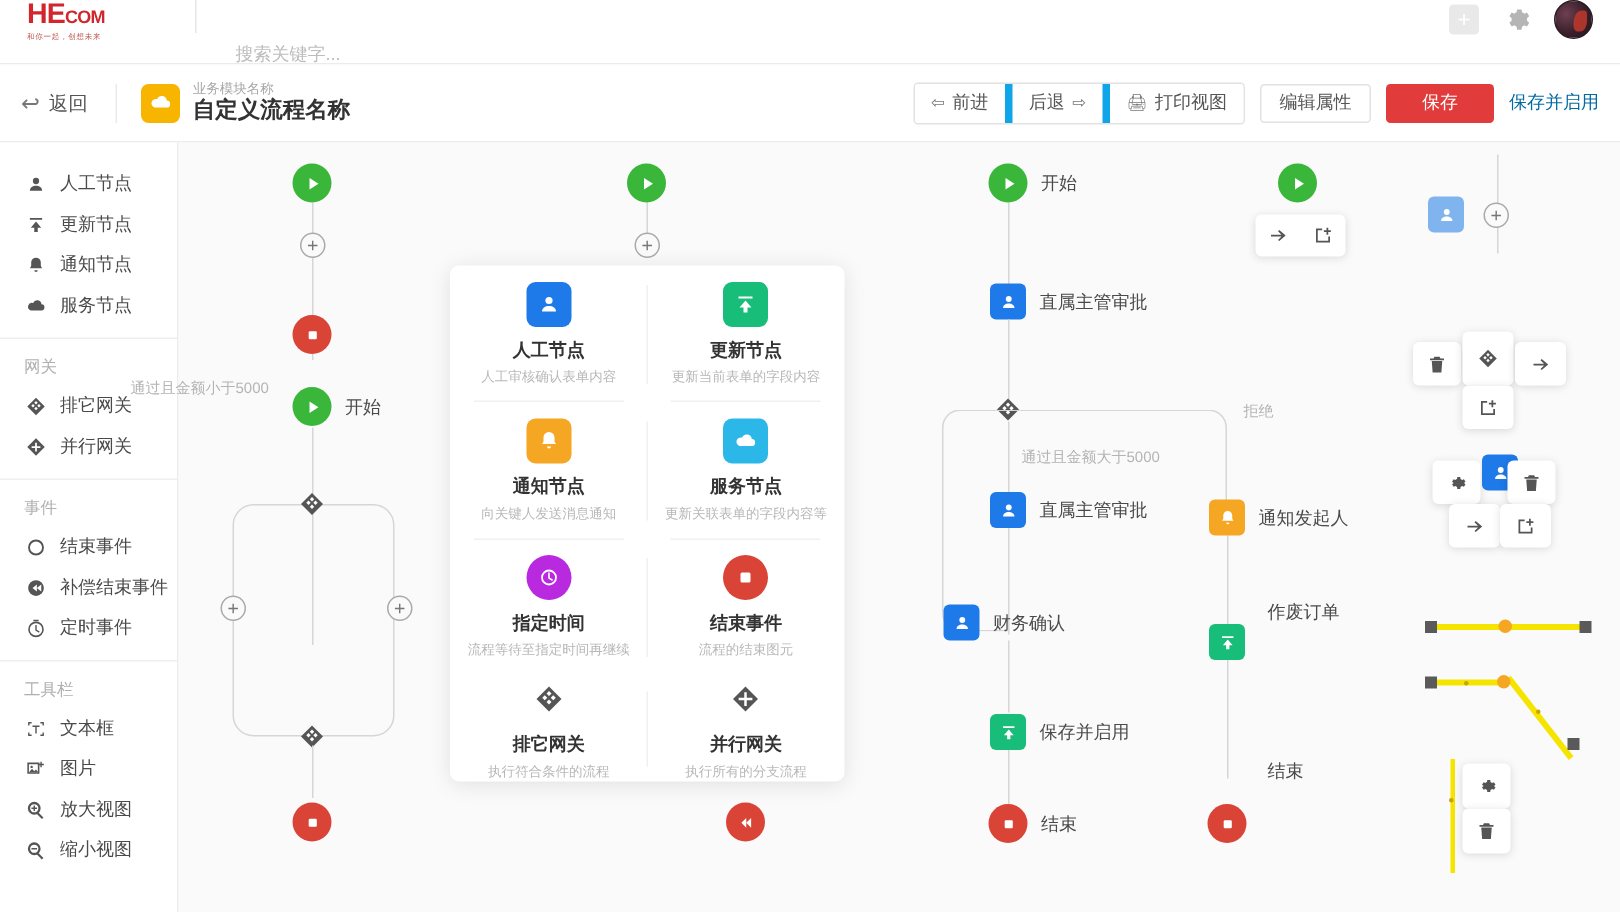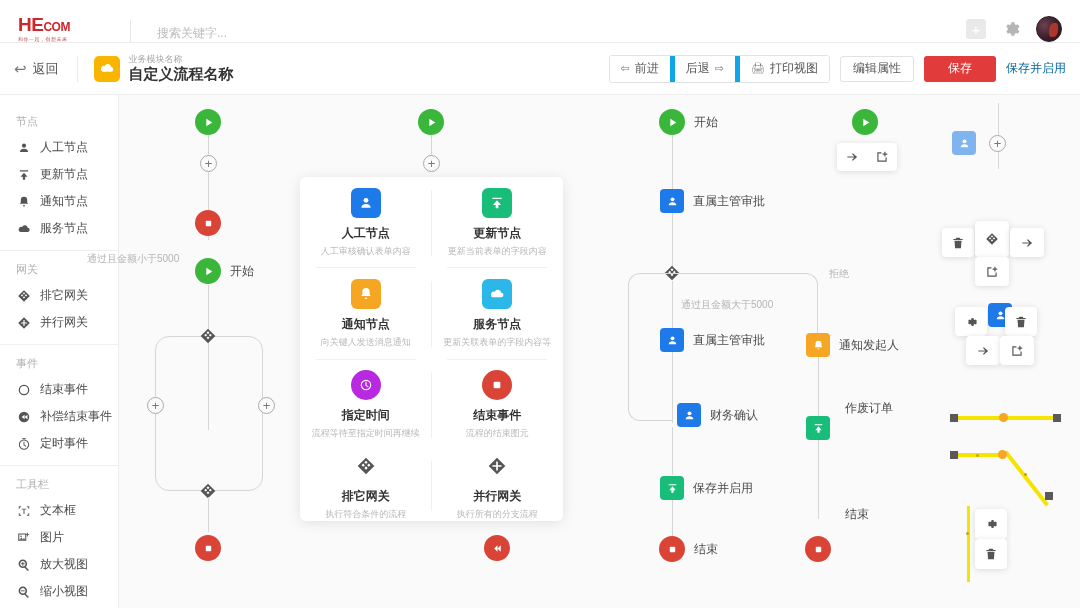--- a/index.html
+++ b/index.html
@@ -5,21 +5,21 @@
   * { box-sizing: border-box; margin: 0; padding: 0; }
   html, body {
     width: 1080px; height: 608px;
     font-family: "Liberation Sans", "DejaVu Sans", sans-serif;
     background: #ffffff; overflow: hidden;
   }
   
   .topbar {
     position: absolute; left: 0; top: 0; width: 1080px; height: 43px;
     background: #fff; border-bottom: 1px solid #ececec;
-    display: flex; align-items: flex-end;
+    display: flex; align-items: flex-start;
   }
   .logo-wrap { width: 120px; padding-left: 18px; }
   .logo-main { font-size: 19px; font-weight: bold; color: #d0262c; letter-spacing: -0.5px; line-height: 1; }
   .logo-main .sm { font-size: 12px; }
   .logo-sub { font-size: 5px; color: #c0554f; margin-top: 2px; letter-spacing: 0.5px; }
   .topbar-divider { width: 1px; height: 22px; background: #e6e6e6; margin: 0 26px 0 10px; }
   .search-ph { font-size: 12px; color: #bcbcbc; margin-top: 28px; }
   .topbar-right { margin-left: auto; display: flex; align-items: center; gap: 16px; padding-right: 18px; }
   .icon-btn-plus {
     width: 20px; height: 20px; border-radius: 3px; background: #e9e9e9;
@@ -169,21 +169,20 @@
         </button>
     </div>
     <div class="tb-single">编辑属性</div>
     <button class="tb-save">保存</button>
     <div class="tb-link">保存并启用</div>
   </div>
 </div>
 
 <div class="sidebar" id="sidebar">
     <div class="sb-group">
-      <div class="sb-title">节点</div>
       <div class="sb-item">
         <span class="sb-ic">
           <svg viewBox="0 0 24 24">
             <circle cx="12" cy="8" r="3.6"></circle>
             <path d="M5 19c0-3.6 3.2-5.6 7-5.6s7 2 7 5.6z"></path>
           </svg>
         </span>
         <span>人工节点</span>
       </div>
       <div class="sb-item">
@@ -491,21 +490,21 @@
   <div class="edge edge-v" style="left:553px; top:186px; height:142px;"></div>
   <div class="node" style="left:541px; top:233px;">
     <div class="nd-sq c-blue">
         <svg viewBox="0 0 24 24">
           <circle cx="12" cy="8" r="3.6"></circle>
           <path d="M5 19c0-3.6 3.2-5.6 7-5.6s7 2 7 5.6z"></path>
         </svg>
       </div>
     <div class="nd-label">直属主管审批</div>
   </div>
-  <div class="node" style="left:558px; top:308px;">
+  <div class="node" style="left:510px; top:308px;">
     <div class="nd-sq c-blue">
         <svg viewBox="0 0 24 24">
           <circle cx="12" cy="8" r="3.6"></circle>
           <path d="M5 19c0-3.6 3.2-5.6 7-5.6s7 2 7 5.6z"></path>
         </svg>
       </div>
     <div class="nd-label">财务确认</div>
   </div>
   <div class="edge edge-v" style="left:553px; top:332px; height:48px;"></div>
   <div class="node" style="left:541px; top:381px;">

